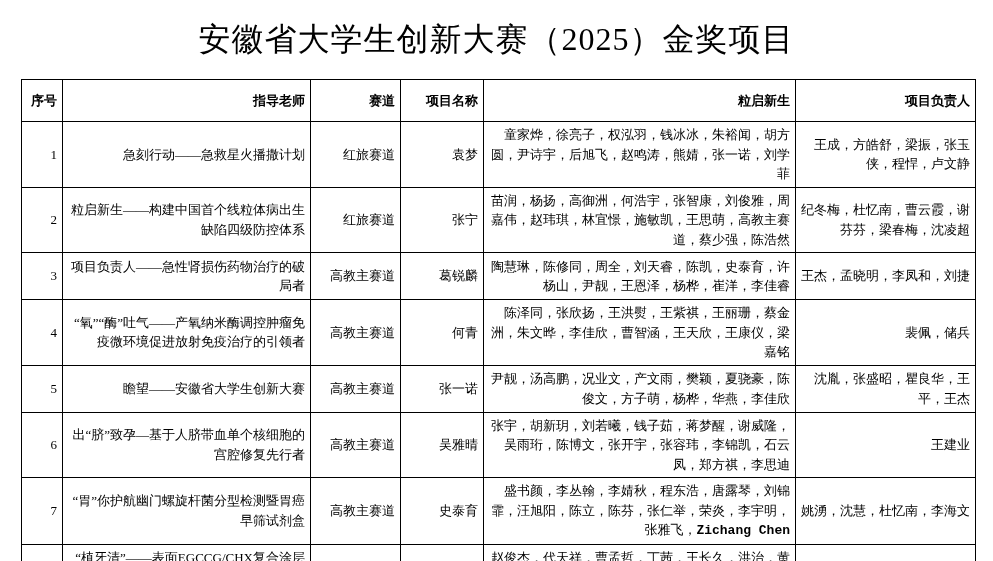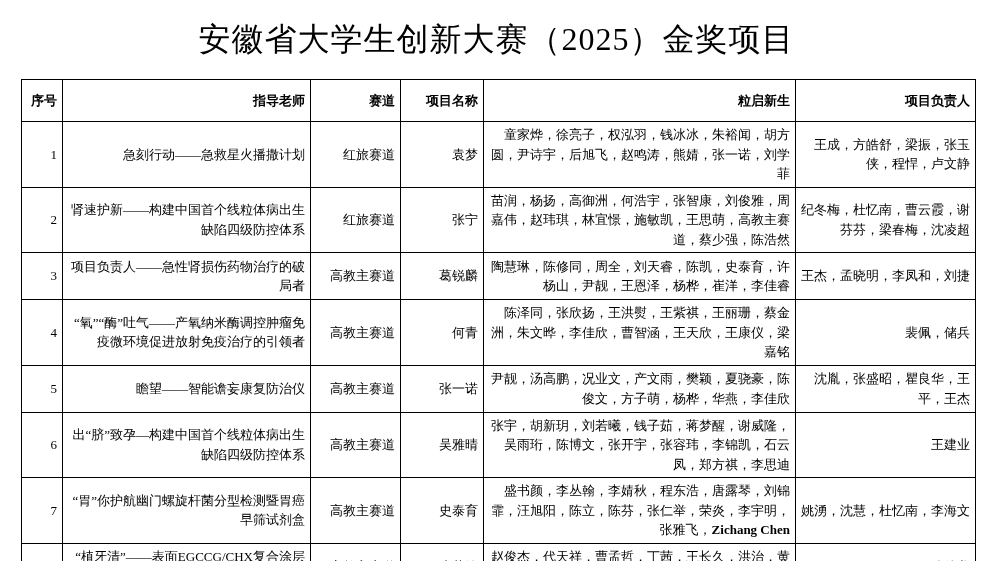--- a/index.html
+++ b/index.html
@@ -36,21 +36,21 @@
     height:42px;
   }
   table.awards tr.body-row { height:47px; }
   td.name-cell { text-align:left; padding-left:7px; padding-right:7px;margin-left:23px; }
   col.c-no     { width:41px; }
   col.c-name   { width:248px; }
   col.c-track  { width:90px; }
   col.c-leader { width:83px; }
   col.c-members{ width:312px; }
   col.c-adv    { width:180px; }
-  .bold-en { font-weight:bold; }
+  .bold-en { font-weight:bold;font-family:Liberation Mono, monospace; }
 </style>
 </head>
 <body>
 
 <div class="page-title">安徽省大学生创新大赛（2025）金奖项目</div>
 
 <table class="awards">
   <colgroup>
     <col class="c-no">
       <col class="c-name">
@@ -73,21 +73,21 @@
     <tr class="body-row">
       <td>1</td>
       <td class="name-cell">急刻行动——急救星火播撒计划</td>
       <td>红旅赛道</td>
       <td>袁梦</td>
       <td>童家烨，徐亮子，权泓羽，钱冰冰，朱裕闻，胡方圆，尹诗宇，后旭飞，赵鸣涛，熊婧，张一诺，刘学菲</td>
       <td>王成，方皓舒，梁振，张玉侠，程悍，卢文静</td>
     </tr>
     <tr class="body-row">
       <td>2</td>
-      <td class="name-cell">肾速护新——构建中国首个线粒体病出生缺陷四级防控体系</td>
+      <td class="name-cell">粒启新生——构建中国首个线粒体病出生缺陷四级防控体系</td>
       <td>红旅赛道</td>
       <td>张宁</td>
       <td>苗润，杨扬，高御洲，何浩宇，张智康，刘俊雅，周嘉伟，赵玮琪，林宜憬，施敏凯，王思萌，高教主赛道，蔡少强，陈浩然</td>
       <td>纪冬梅，杜忆南，曹云霞，谢芬芬，梁春梅，沈凌超</td>
     </tr>
     <tr class="body-row">
       <td>3</td>
       <td class="name-cell">项目负责人——急性肾损伤药物治疗的破局者</td>
       <td>高教主赛道</td>
       <td>葛锐麟</td>
@@ -97,29 +97,29 @@
     <tr class="body-row">
       <td>4</td>
       <td class="name-cell">“氧”“酶”吐气——产氧纳米酶调控肿瘤免疫微环境促进放射免疫治疗的引领者</td>
       <td>高教主赛道</td>
       <td>何青</td>
       <td>陈泽同，张欣扬，王洪熨，王紫祺，王丽珊，蔡金洲，朱文晔，李佳欣，曹智涵，王天欣，王康仪，梁嘉铭</td>
       <td>裴佩，储兵</td>
     </tr>
     <tr class="body-row">
       <td>5</td>
-      <td class="name-cell">瞻望——智能谵妄康复防治仪</td>
+      <td class="name-cell">瞻望——安徽省大学生创新大赛</td>
       <td>高教主赛道</td>
       <td>张一诺</td>
       <td>尹靓，汤高鹏，况业文，产文雨，樊颖，夏骁豪，陈俊文，方子萌，杨桦，华燕，李佳欣</td>
       <td>沈胤，张盛昭，瞿良华，王平，王杰</td>
     </tr>
     <tr class="body-row">
       <td>6</td>
-      <td class="name-cell">出“脐”致孕—构建中国首个线粒体病出生缺陷四级防控体系</td>
+      <td class="name-cell">出“脐”致孕—基于人脐带血单个核细胞的宫腔修复先行者</td>
       <td>高教主赛道</td>
       <td>吴雅晴</td>
       <td>张宇，胡新玥，刘若曦，钱子茹，蒋梦醒，谢威隆，吴雨珩，陈博文，张开宇，张容玮，李锦凯，石云凤，郑方祺，李思迪</td>
       <td>王建业</td>
     </tr>
     <tr class="body-row">
       <td>7</td>
       <td class="name-cell">“胃”你护航幽门螺旋杆菌分型检测暨胃癌早筛试剂盒</td>
       <td>高教主赛道</td>
       <td>史泰育</td>

